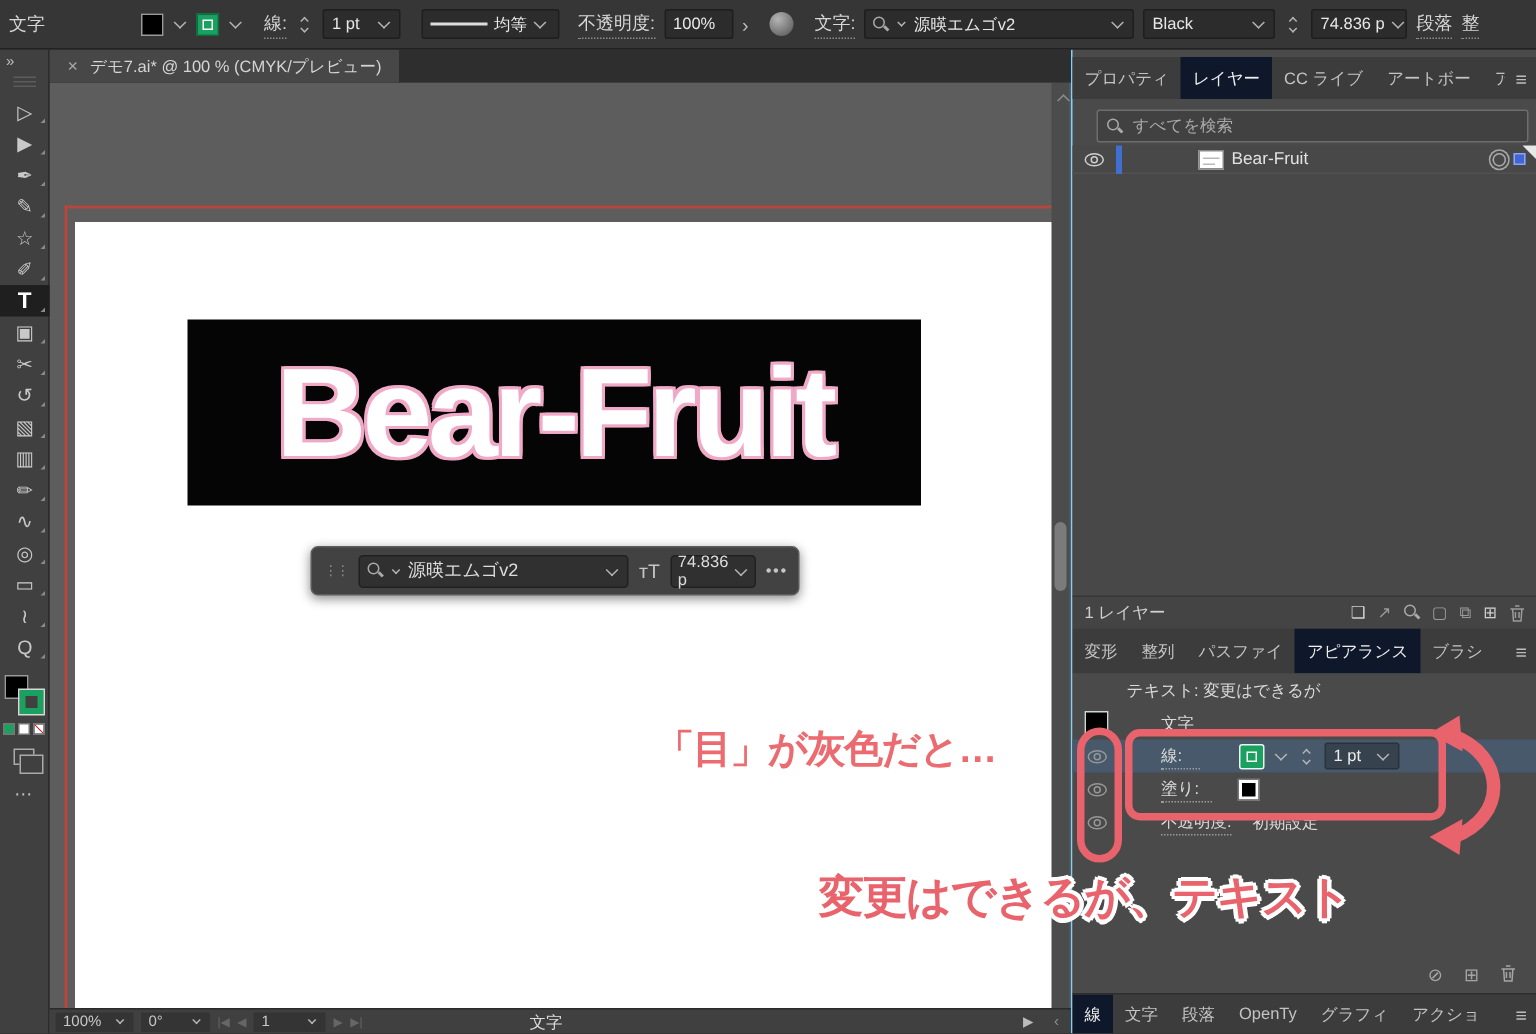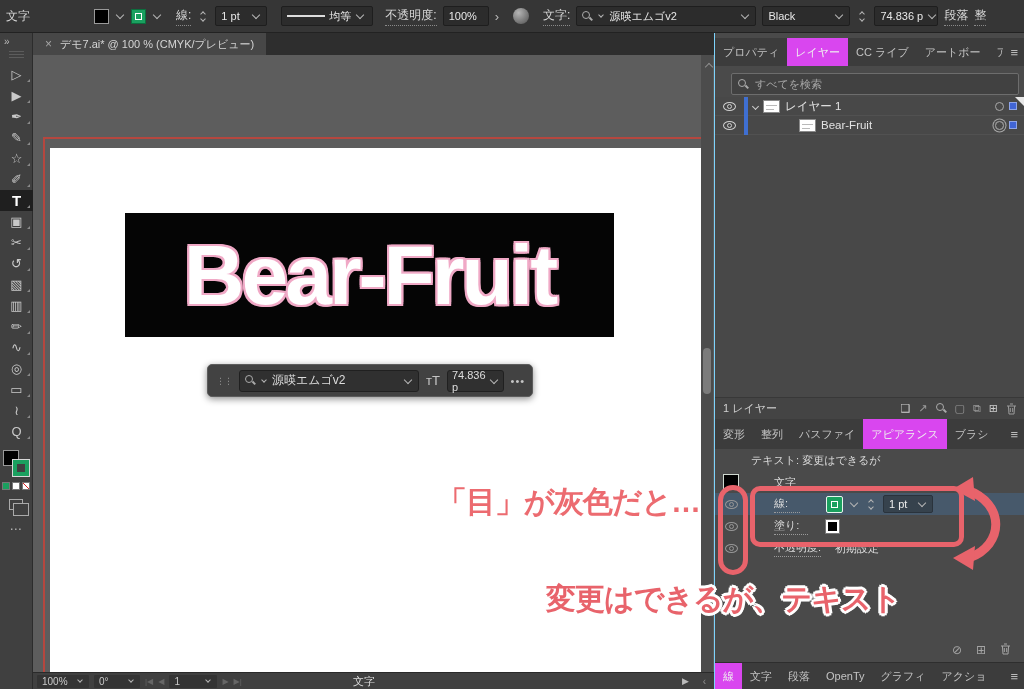--- a/index.html
+++ b/index.html
@@ -111,21 +111,21 @@
   .sb-play { position:absolute; right:25px; color:#bbb; font-size:9px; }
   .sb-end { position:absolute; right:8px; color:#8f8f8f; font-size:10px; }
 
   
   .panel { position:absolute; left:714px; top:33px; width:310px; height:656px; background:#4a4a4a;
     border-left:1px solid #7dd3fc; z-index:2; color:#d6d6d6; font-size:11px; }
   .ptabs { position:absolute; left:0; width:310px; background:#3c3c3c; display:flex; align-items:stretch;
     overflow:hidden; white-space:nowrap; }
   .ptabs .ptab-list { display:flex; flex:1; overflow:hidden; }
   .ptab { display:flex; align-items:center; padding:0 8px; color:#c3c3c3; cursor:pointer; flex:none; }
-  .ptab.active { background:#d946ef; color:#efefef; }
+  .ptab.active { background:#0f172a; color:#efefef; }
   .hamb { display:flex; align-items:center; padding:0 7px; color:#bbb; font-size:13px; }
   .ptabs.top { top:5px; height:28px; }
   .ptabs.mid { top:386px; height:30px; }
   .ptabs.bottom { top:629px; height:27px; border-top:1px solid #2e2e2e; }
   .searchrow { position:absolute; left:0; top:38px; width:340px; height:26px; display:flex;
     align-items:center; gap:6px; padding:0 16px; }
   .search { flex:1; display:flex; align-items:center; gap:6px; height:22px; background:#414141;
     border:1px solid #6d6d6d; border-radius:2px; padding:0 6px; }
   .search input { flex:1; background:transparent; border:none; outline:none; color:#ddd; font-size:11px;
     font-family:"Liberation Sans","DejaVu Sans",sans-serif; }
@@ -166,21 +166,21 @@
   .aswatch.green { position:relative; width:17px; height:17px; background:#1aa05f; border:1px solid #e9f5ee;
     border-radius:2px; }
   .aswatch.green::after { content:''; position:absolute; inset:4px; border:1.5px solid #fff; }
   .aswatch.fillblack { width:13px; height:13px; background:#000; border:2px solid #fff; outline:1px solid #777; }
   .afield { display:inline-flex; align-items:center; gap:4px; background:#36424d; border:1px solid #2a333c;
     border-radius:2px; height:18px; padding:0 5px; color:#eee; }
   .afooter { position:absolute; left:0; bottom:4px; width:310px; display:flex; justify-content:flex-end;
     gap:14px; padding-right:14px; color:#a5a5a5; font-size:12px; }
 
   
-  .note1 { position:absolute; left:437px; top:482px; color:#ec6b70; font-size:30px; font-weight:900;
+  .note1 { position:absolute; left:437px; top:482px; color:#ec6b70; font-size:26px; font-weight:900;
     letter-spacing:-1px; white-space:nowrap; z-index:40; }
   .stadium { position:absolute; left:718px; top:485px; width:30px; height:90px; border:5px solid #e8636b;
     border-radius:17px; z-index:41; }
   .rowrect { position:absolute; left:750px; top:486px; width:214px; height:61px; border:5px solid #e8636b;
     border-radius:10px; z-index:41; }
   .arrowsvg { position:absolute; left:951px; top:473px; z-index:41; }
   .note2 { position:absolute; left:546px; top:582px; z-index:42; color:#e8636b; font-size:30px;
     font-weight:900; line-height:34px; white-space:nowrap; letter-spacing:-1px;
     text-shadow:-3px 0 0 #fff, 3px 0 0 #fff, 0 -3px 0 #fff, 0 3px 0 #fff,
       -2px -2px 0 #fff, 2px -2px 0 #fff, -2px 2px 0 #fff, 2px 2px 0 #fff; }
@@ -390,29 +390,20 @@
         <span class="mag"></span>
         <input placeholder="すべてを検索" style="">
       </span>
       <svg width="14" height="13" viewBox="0 0 14 13">
           <path d="M1 1h12L8.5 6.5V11l-3-1.6V6.5Z" fill="#c9c9c9"></path>
         </svg>
     </div>
 
     <div class="layerlist">
       <span class="corner-fold"></span>
-      <div class="lrow">
-        <span class="eye bright"></span>
-        <span class="selbar"></span>
-        <span class="lchev"></span>
-        <span class="thumb"></span>
-        <span class="lname">レイヤー 1</span>
-        <span class="target"></span>
-        <span class="bsq"></span>
-      </div>
       <div class="lrow sub">
         <span class="eye bright"></span>
         <span class="selbar"></span>
         <span class="thumb"></span>
         <span class="lname">Bear-Fruit</span>
         <span class="target sel"></span>
         <span class="bsq"></span>
       </div>
     </div>
 

